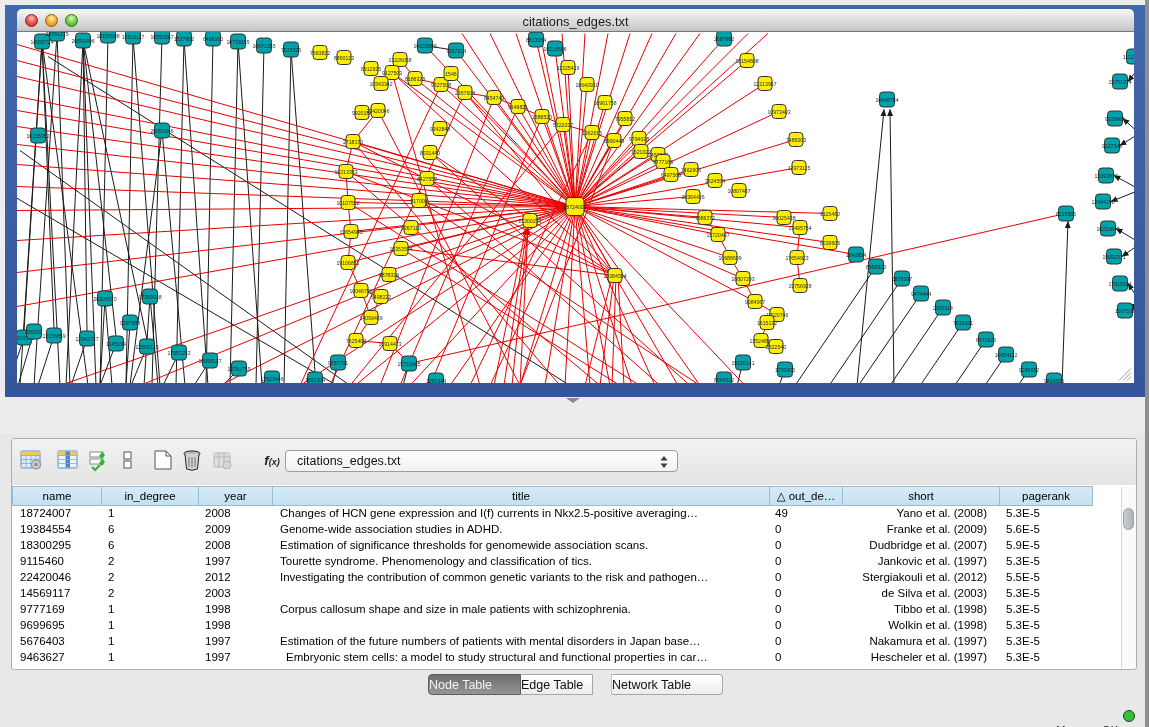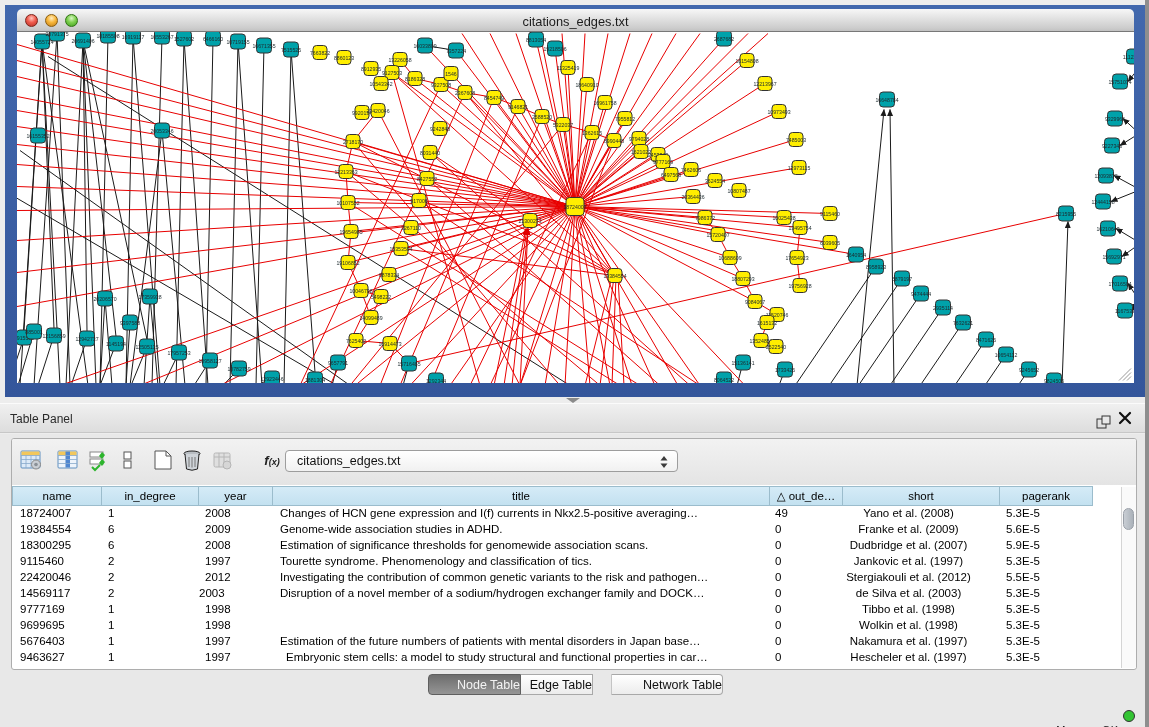--- a/index.html
+++ b/index.html
@@ -16,26 +16,26 @@
 #tpbody {position:absolute;left:0;top:434px;width:1145px;height:293px;background:#e8e8e8}
 #panel {position:absolute;left:11px;top:438px;width:1126px;height:232px;background:#fff;border:1px solid #adadad;border-radius:3px}
 #toolbar {position:absolute;left:12px;top:439px;width:1124px;height:46px;background:linear-gradient(180deg,#f2f2f2,#e4e4e4);border-radius:2px 2px 0 0}
 #dropdown {position:absolute;left:285px;top:450px;width:393px;height:22px;background:linear-gradient(180deg,#ffffff,#f1f1f1);border:1px solid #9d9d9d;border-radius:4px}
 #dropdown .t {position:absolute;left:11px;top:3px;font-size:12.5px;color:#111}
 
 #thead {position:absolute;left:12px;top:486px;height:20px}
 .th {position:absolute;top:0;height:20px;background:linear-gradient(180deg,#d5ebf7,#c3e1f0);border:1px solid #9bbccc;border-left:none;font-size:11.5px;text-align:center;line-height:19px;color:#000}
 .tr {position:absolute;left:12px;width:1110px;height:16px;font-size:11.5px;color:#000}
 .tr span {position:absolute;top:1px;white-space:nowrap}
-.tr .ctr {text-align:center}
+.tr .ctr {text-align:right}
 
 #sbar {position:absolute;left:1121px;top:487px;width:15px;height:181px;background:#fafafa;border-left:1px solid #d5d5d5}
 #sthumb {position:absolute;left:1123px;top:508px;width:11px;height:22px;background:linear-gradient(90deg,#c9ced4,#aab1b9);border-radius:6px;border:1px solid #9aa0a8}
 
-.tab {position:absolute;top:674px;height:21px;border:1px solid #a8a8a8;background:linear-gradient(180deg,#ffffff,#ececec);font-size:12.5px;text-align:right;line-height:20px;color:#111}
+.tab {position:absolute;top:674px;height:21px;border:1px solid #a8a8a8;background:linear-gradient(180deg,#ffffff,#ececec);font-size:12.5px;text-align:left;line-height:20px;color:#111}
 #tab1 {left:428px;width:93px;border-radius:4px 0 0 4px;background:linear-gradient(180deg,#6d6d6d,#959595);color:#f3f3f3;border-color:#5f5f5f}
 #tab2 {left:521px;width:72px;border-left:none}
 #tab3 {left:611px;width:112px;border-left:1px solid #c4c4c4;border-radius:0 4px 4px 0}
 #mem {position:absolute;right:31px;top:724px;font-size:11px;color:#111}
 #memdot {position:absolute;right:14px;top:710px;width:12px;height:12px;border-radius:50%;background:#33c433;border:1.5px solid #333}
 text {font-family:"Liberation Sans",sans-serif}
 </style></head><body>
 <div id="app">
 <div id="frame"></div>
 <div id="titlebar">
@@ -544,30 +544,20 @@
 <g stroke="#999" stroke-width="1">
         <line x1="1119" y1="380" x2="1131" y2="368"></line>
         <line x1="1123" y1="380" x2="1131" y2="372"></line>
         <line x1="1127" y1="380" x2="1131" y2="376"></line>
       </g>
 </svg>
 <div id="rightstrip"></div>
 <svg style="position:absolute;left:566px;top:398px" width="14" height="5" viewBox="0 0 14 5">
       <path d="M0,0 H14 L7,5 z" fill="#8a8a8a"></path>
     </svg>
-<div id="tpbar">
-      <div class="t">Table Panel</div>
-<svg style="position:absolute;right:34px;top:11px" width="15" height="15" viewBox="0 0 15 15">
-        <rect x="1" y="4" width="9" height="9" fill="none" stroke="#333"></rect>
-        <rect x="6" y="1" width="8" height="8" fill="#e8e8e8" stroke="#333"></rect>
-      </svg>
-<svg style="position:absolute;right:13px;top:7px" width="14" height="14" viewBox="0 0 14 14">
-        <path d="M2,2 L12,12 M12,2 L2,12" stroke="#111" stroke-width="2.2" stroke-linecap="round"></path>
-      </svg>
-</div>
 <div id="tpbody"></div>
 <div id="panel"></div>
 <div id="toolbar"></div>
 
 <svg style="position:absolute;left:11px;top:450px" width="290" height="24" viewBox="0 0 290 24">
  <g transform="translate(10,0)">
   <rect x="0" y="1" width="19" height="17" rx="1" fill="#dceaf8" stroke="#6090c0"></rect>
   <rect x="0.5" y="1.5" width="18" height="4" fill="#f2c75c"></rect>
   <path d="M0,5.5 H19 M0,9.5 H19 M0,13.5 H19 M5,5.5 V18 M10,5.5 V18 M15,5.5 V18" stroke="#88aacc" fill="none" stroke-width="0.8"></path>
   <circle cx="15" cy="14.5" r="4.5" fill="#c9ced4" stroke="#888"></circle>
@@ -662,30 +652,30 @@
       <span style="left:96px">2</span>
       <span style="left:193px">2012</span>
 <span style="left:268px">Investigating the contribution of common genetic variants to the risk and pathogen…</span>
       <span style="left:763px">0</span>
 <span class="ctr" style="left:818px;width:157px">Stergiakouli et al. (2012)</span>
       <span style="left:994px">5.5E-5</span>
     </div>
 <div class="tr" style="top:586px">
 <span style="left:8px">14569117</span>
       <span style="left:96px">2</span>
-      <span style="left:187px">2003</span>
-<span style="left:268px">Disruption of a novel member of a sodium/hydrogen exchanger family and DOCK…</span>
+      <span style="left:193px">2003</span>
       <span style="left:763px">0</span>
 <span class="ctr" style="left:818px;width:157px">de Silva et al. (2003)</span>
       <span style="left:994px">5.3E-5</span>
     </div>
 <div class="tr" style="top:602px">
 <span style="left:8px">9777169</span>
       <span style="left:96px">1</span>
       <span style="left:193px">1998</span>
+<span style="left:268px">Corpus callosum shape and size in male patients with schizophrenia.</span>
       <span style="left:763px">0</span>
 <span class="ctr" style="left:818px;width:157px">Tibbo et al. (1998)</span>
       <span style="left:994px">5.3E-5</span>
     </div>
 <div class="tr" style="top:618px">
 <span style="left:8px">9699695</span>
       <span style="left:96px">1</span>
       <span style="left:193px">1998</span>
       <span style="left:763px">0</span>
 <span class="ctr" style="left:818px;width:157px">Wolkin et al. (1998)</span>

